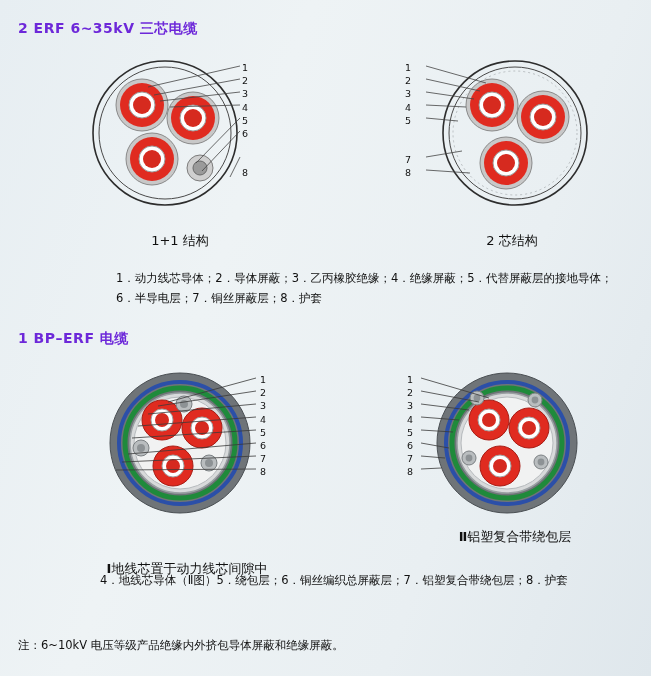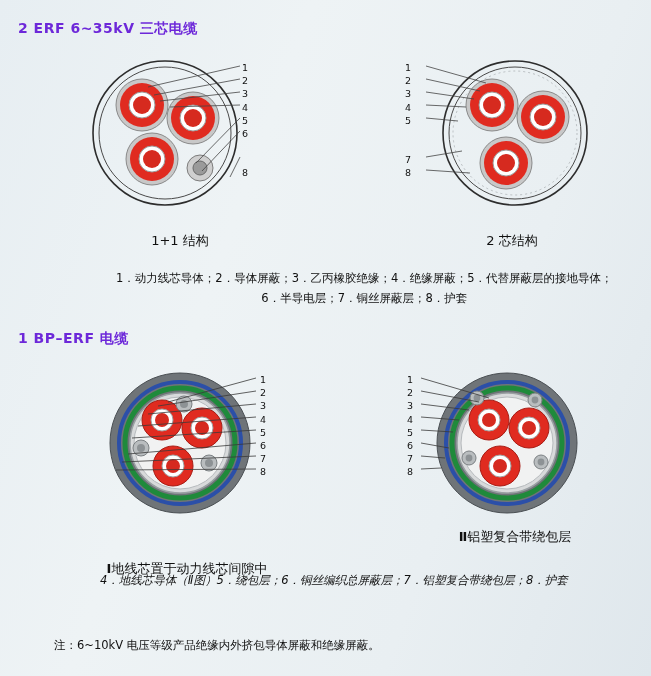--- a/index.html
+++ b/index.html
@@ -42,21 +42,20 @@
     font-size:11.5px;
     line-height:20px;
     color:#111;
     white-space:nowrap;
   }
   .note{
     position:absolute;
     font-size:11.5px;
     color:#111;
     white-space:nowrap;
-    margin-left:36px;
   }
   .num-col{
     position:absolute;
     font-size:9.5px;
     line-height:13.2px;
     color:#111;
     text-align:left;
   }
   .num-col div{height:13.2px;}
   svg{display:block;overflow:visible;}
@@ -168,21 +167,21 @@
       <div>8</div>
     </div>
   </div>
 
   <div class="caption" style="left:120px;top:232px;width:120px;">1+1 结构</div>
 
   <div class="caption" style="left:452px;top:232px;width:120px;">2 芯结构</div>
 
   <div class="legend" style="left:76px;top:268px;margin-left:40px;">
     <div>1．动力线芯导体；2．导体屏蔽；3．乙丙橡胶绝缘；4．绝缘屏蔽；5．代替屏蔽层的接地导体；</div>
-    <div style="text-align:center;">6．半导电层；7．铜丝屏蔽层；8．护套</div>
+    <div style="text-align:left;">6．半导电层；7．铜丝屏蔽层；8．护套</div>
   </div>
 
   <div class="section-title" id="sec2-title">1  BP–ERF 电缆</div>
 
   <div class="fig" style="left:80px;top:370px;">
     <svg width="220" height="150" viewBox="0 0 220 150">
 
       <circle cx="100" cy="73" r="70" fill="#6f7478" stroke="#4a4f53" stroke-width="1"></circle>
 
       <circle cx="100" cy="73" r="61" fill="none" stroke="#2b4fa8" stroke-width="4"></circle>
@@ -302,18 +301,18 @@
 
   <div class="caption" style="left:62px;top:528px;width:250px;margin-top:32px;">
     <span class="marker">Ⅰ</span><span>地线芯置于动力线芯间隙中</span>
   </div>
 
   <div class="caption" style="left:400px;top:528px;width:230px;">
     <span class="marker">Ⅱ</span><span>铝塑复合带绕包层</span>
   </div>
 
   <div class="legend" style="left:58px;top:570px;">
-    <div style="padding-left:42px;font-style:italic;">4．地线芯导体（Ⅱ图）5．绕包层；6．铜丝编织总屏蔽层；7．铝塑复合带绕包层；8．护套</div>
+    <div style="padding-left:42px;">4．地线芯导体（Ⅱ图）5．绕包层；6．铜丝编织总屏蔽层；7．铝塑复合带绕包层；8．护套</div>
   </div>
 
   <div class="note" style="left:18px;top:638px;">注：6~10kV 电压等级产品绝缘内外挤包导体屏蔽和绝缘屏蔽。</div>
 
 </div>
 
 </body></html>

